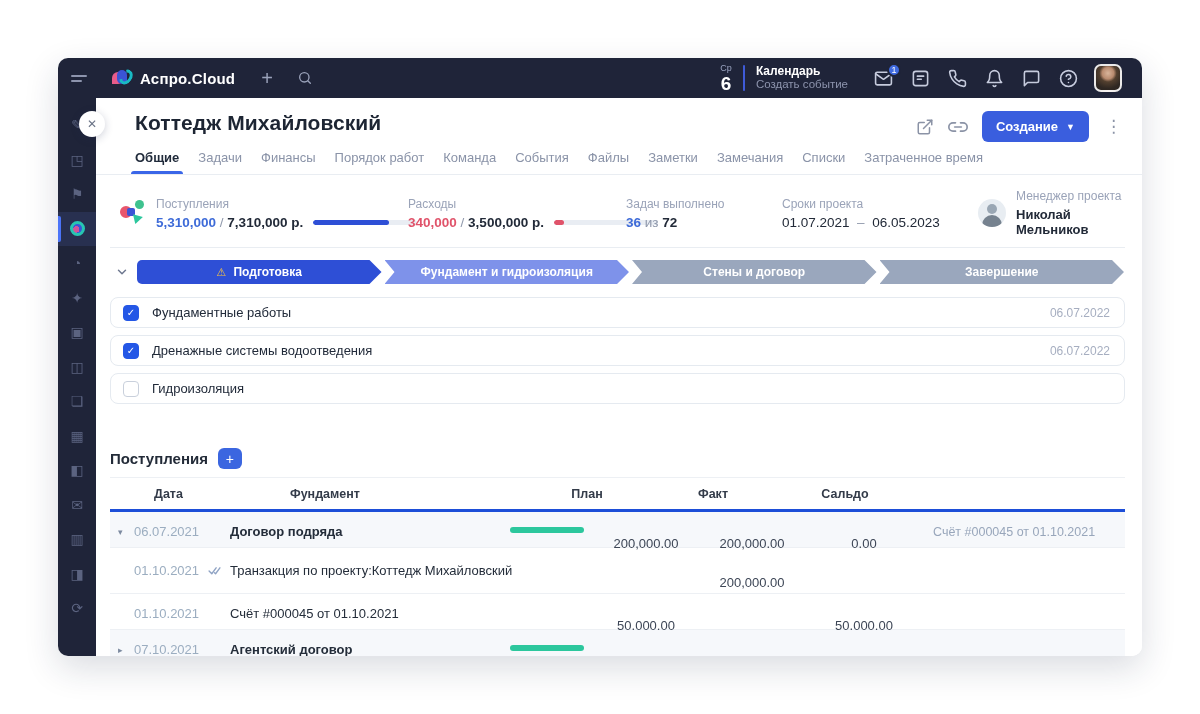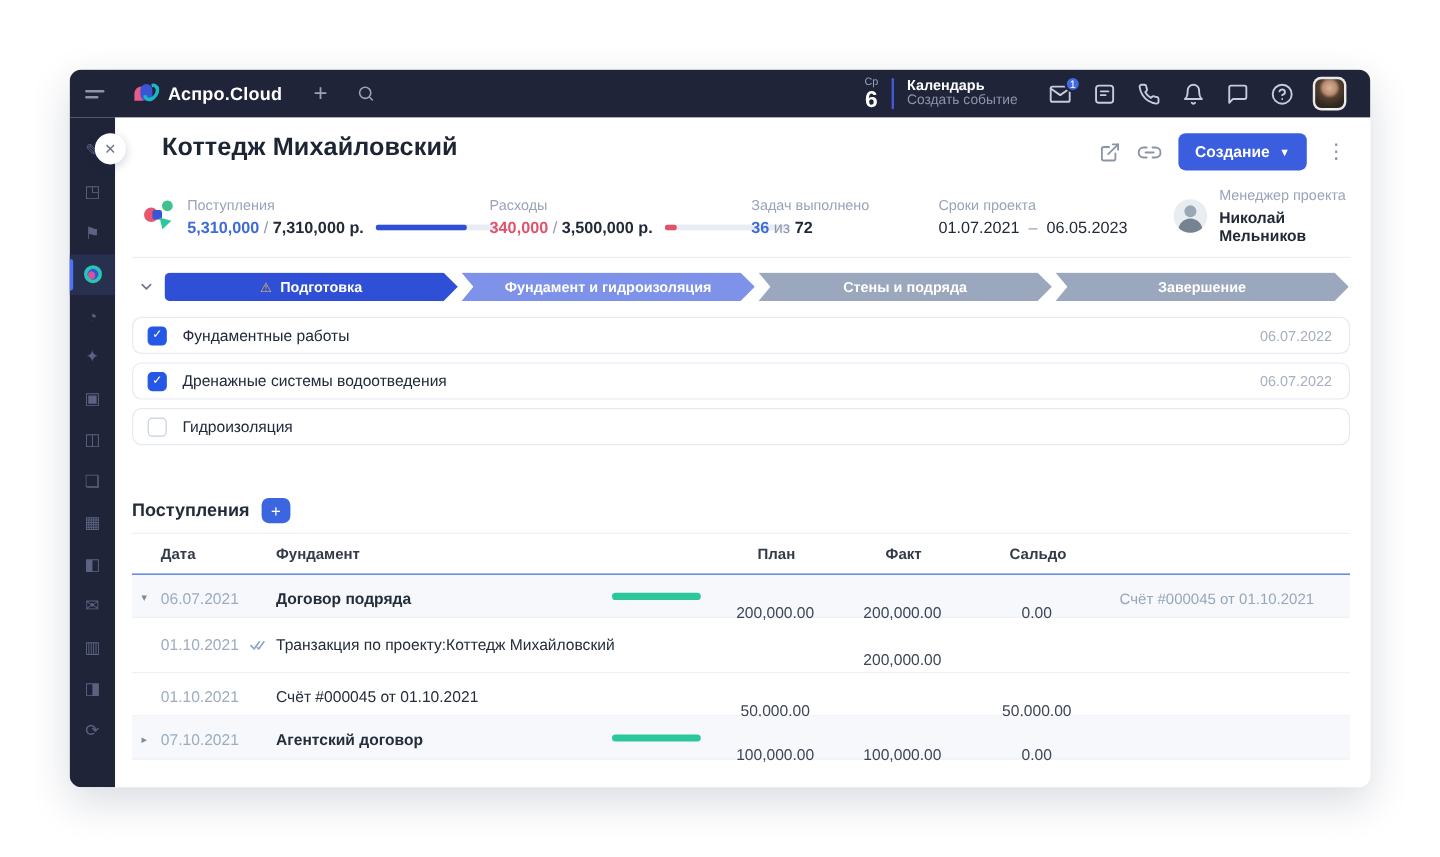--- a/index.html
+++ b/index.html
@@ -104,21 +104,21 @@
   .chk-label { font-size:13px; color:#212a39; margin-left:13px; }
   .chk-date { margin-left:auto; font-size:12px; color:#a6aec0; }
 
   
   .section-head { display:flex; align-items:center; margin:44px 0 0 14px; }
   .section-title { font-size:15px; font-weight:bold; color:#232b38; }
   .add-btn { width:24px; height:21px; margin-left:10px; background:#3b66e0; border:none; border-radius:6px; color:#fff; font-size:14px; line-height:1; display:flex; align-items:center; justify-content:center; cursor:pointer; }
 
   .rtable { margin:8px 17px 0 14px; border-top:1px solid #edf0f4; }
   .tgrid { display:grid; grid-template-columns:16px 74px 22px 1fr 100px 112px 112px 204px; padding-left:8px; align-items:center; position:relative; }
-  .thead { height:34px; border-bottom:1px solid #1d4ed8; }
+  .thead { height:34px; border-bottom:3px solid #1d4ed8;gap:20px; }
   .th { font-size:12.5px; color:#333b49; font-weight:bold; }
   .th.right, .tnum { text-align:center; }
   .trow { border-bottom:1px solid #edf0f4; cursor:pointer; }
   .trow.shaded { background:#f6f8fb; }
   .trow.h36 { height:36px; } .trow.h46 { height:46px; }
   .caret { font-size:9px; color:#7c8aa0; }
   .tdate { font-size:13px; color:#9badc0; }
   .tcheck { color:#8fa3c4; display:flex; }
   .tname { font-size:13px; color:#242d3a; }
   .tname.bold { font-weight:bold; }
@@ -249,20 +249,33 @@
               </svg>
           </span>
           <button class="create-btn">
             <span>Создание</span>
             <span class="chev">▼</span>
           </button>
           <span class="dots">⋮</span>
         </div>
       </div>
 
+      <div class="tabs">
+        <span class="tab active">Общие</span>
+        <span class="tab">Задачи</span>
+        <span class="tab">Финансы</span>
+        <span class="tab">Порядок работ</span>
+        <span class="tab">Команда</span>
+        <span class="tab">События</span>
+        <span class="tab">Файлы</span>
+        <span class="tab">Заметки</span>
+        <span class="tab">Замечания</span>
+        <span class="tab">Списки</span>
+        <span class="tab">Затраченное время</span>
+      </div>
 
       <div class="stats">
         <div class="stat">
           <span class="stat-icon">
               <i class="si-red"></i>
               <i class="si-blue"></i>
               <i class="si-green"></i>
               <i class="si-teal"></i>
             </span>
           <div>
@@ -321,21 +334,21 @@
         </span>
         <div class="stages">
           <div class="stage first" style="background: rgb(46, 79, 214);">
             <span class="warn">⚠</span>
             <span>Подготовка</span>
           </div>
           <div class="stage" style="background: rgb(126, 146, 234);">
             <span>Фундамент и гидроизоляция</span>
           </div>
           <div class="stage" style="background: rgb(154, 167, 189);">
-            <span>Стены и подряда</span>
+            <span>Стены и договор</span>
           </div>
           <div class="stage" style="background: rgb(154, 167, 189);">
             <span>Завершение</span>
           </div>
         </div>
       </div>
 
       <div class="checklist">
         <div class="chk-card">
           <span class="chk-box checked">✓</span>

